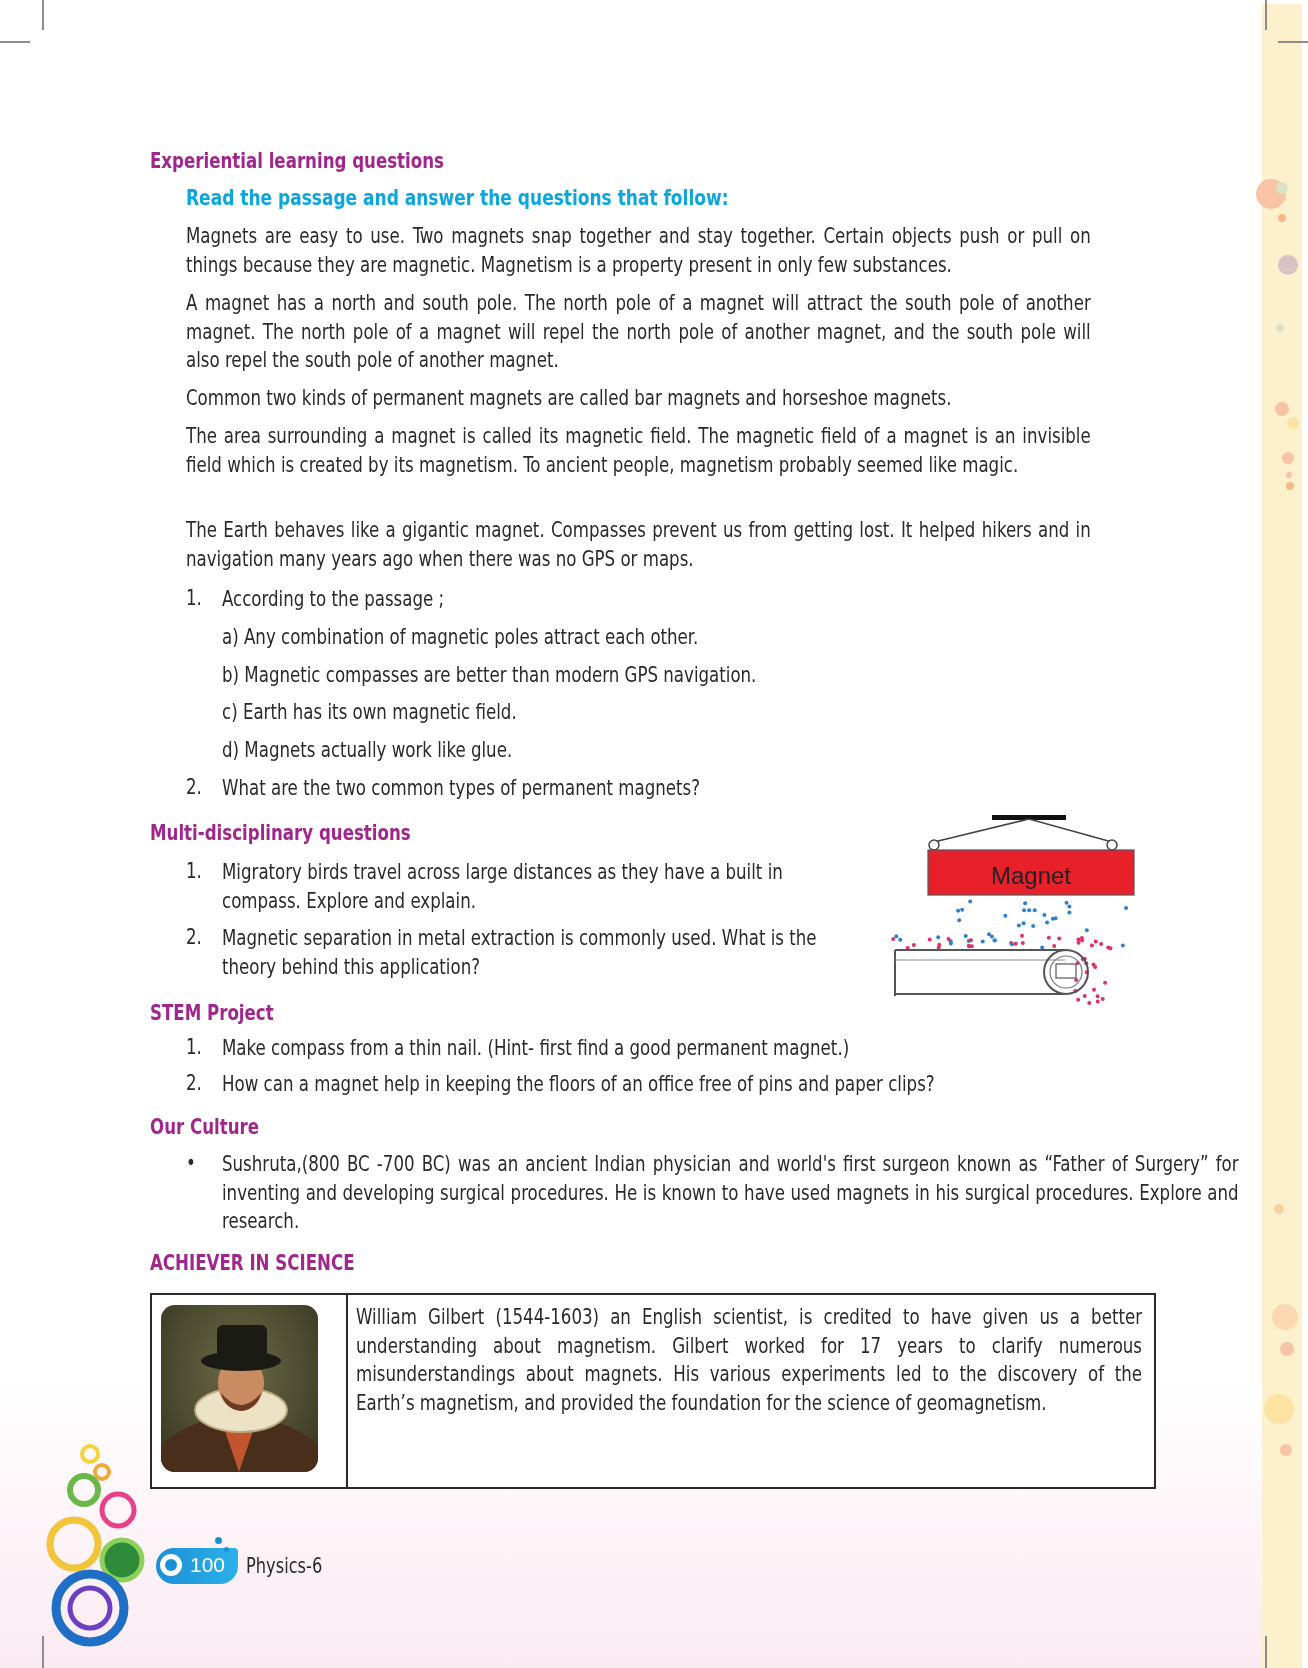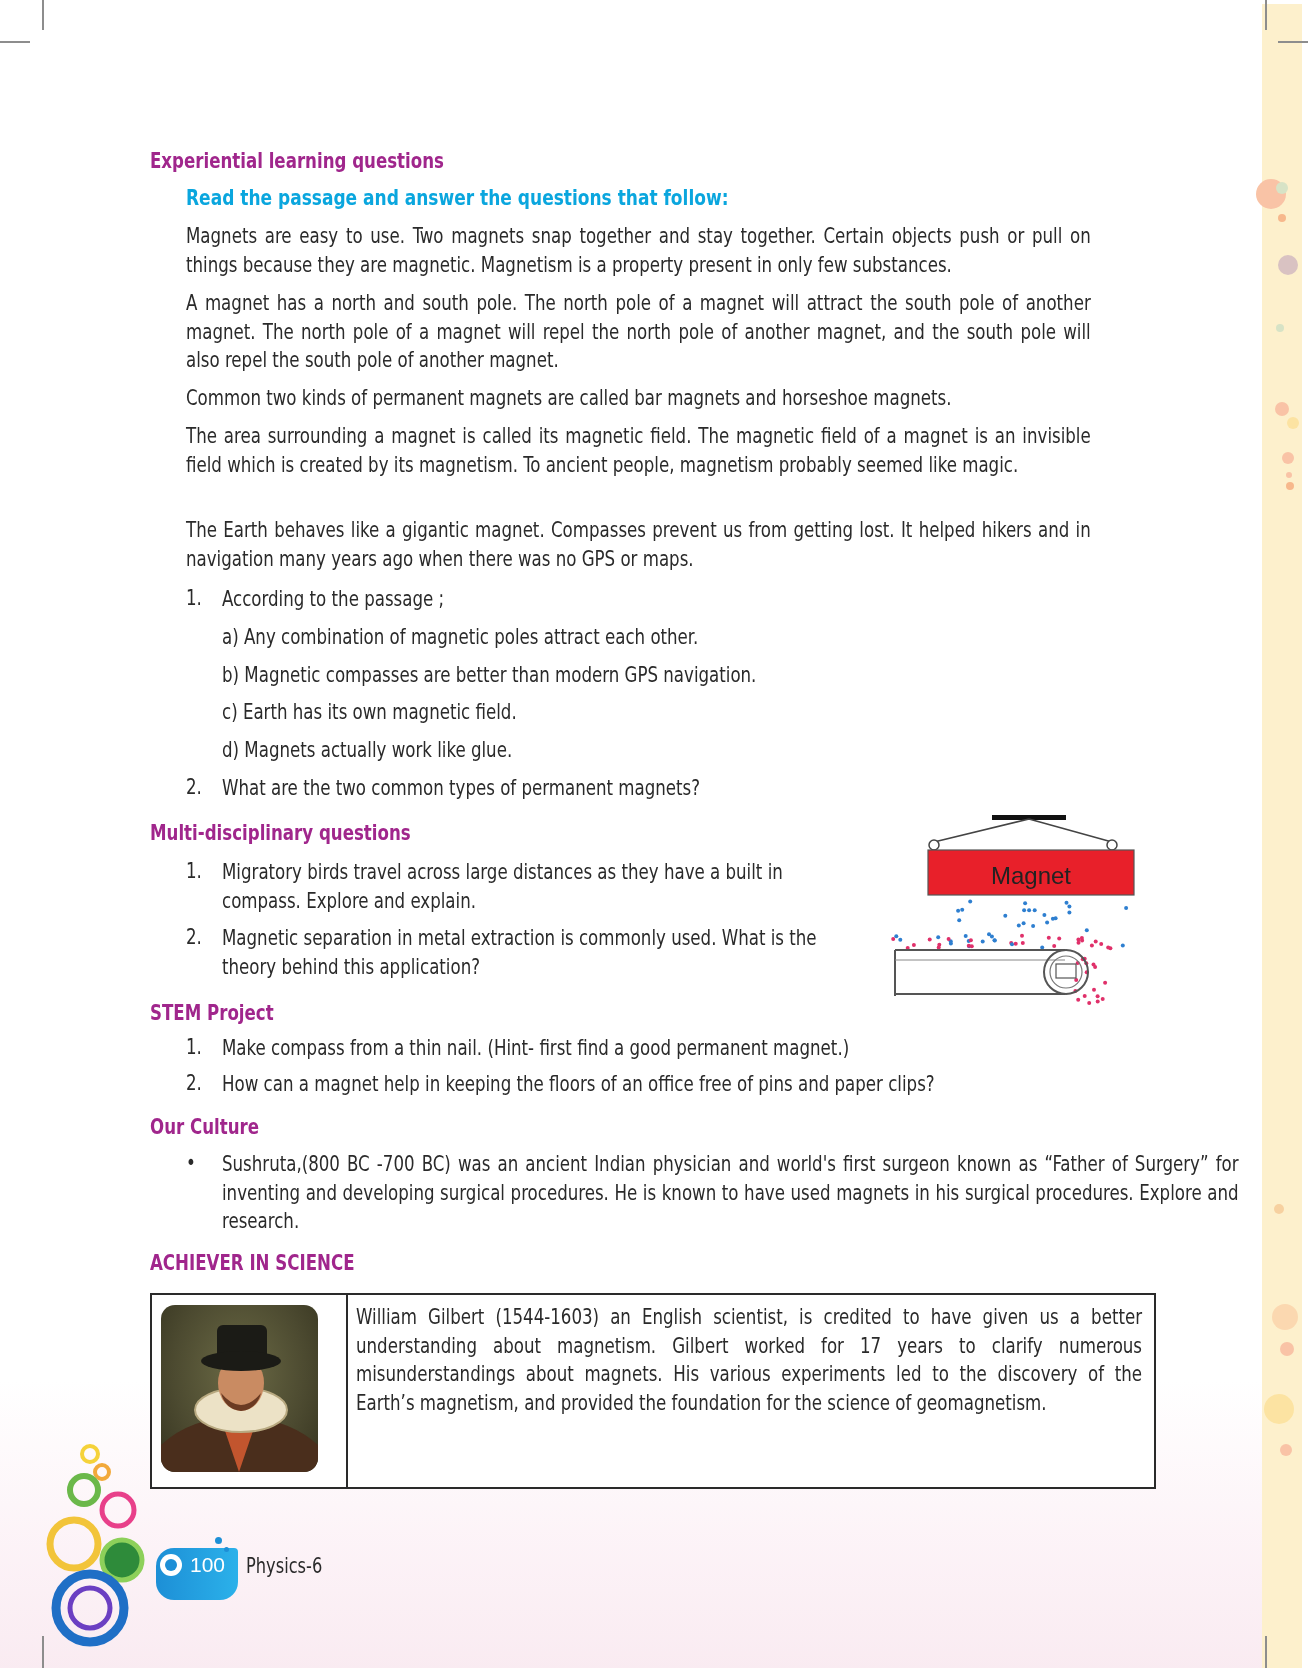--- a/index.html
+++ b/index.html
@@ -39,21 +39,21 @@
     position: absolute; left: 150px; top: 1293px; width: 1006px; height: 196px;
     border: 2.5px solid #2a2a2a; box-sizing: border-box; background: #fff;
   }
   .achiever-divider { position: absolute; left: 194px; top: 0; width: 2px; height: 100%; background: #2a2a2a; }
   .portrait {
     position: absolute; left: 9px; top: 10px; width: 157px; height: 167px;
     border-radius: 14px; overflow: hidden;
     background: radial-gradient(ellipse at 50% 40%, #6b6a45 0%, #4c4a30 60%, #35331f 100%);
   }
   .footer-badge {
-    position: absolute; left: 156px; top: 1548px; width: 82px; height: 52px;
+    position: absolute; left: 156px; top: 1548px; width: 82px; height: 36px;
     background: linear-gradient(90deg, #1d8fd6, #2bb1ea); border-radius: 18px 4px 18px 18px; text-decoration: underline;
   }
 </style>
 </head>
 <body>
 
 <div class="side-strip">
   <div class="dot" style="left:-6px;top:175px;width:30px;height:30px;background:#f9c3a6;"></div>
   <div class="dot" style="left:14px;top:178px;width:12px;height:12px;background:#d7e3c6;"></div>
   <div class="dot" style="left:16px;top:210px;width:8px;height:8px;background:#f7b88c;"></div>

